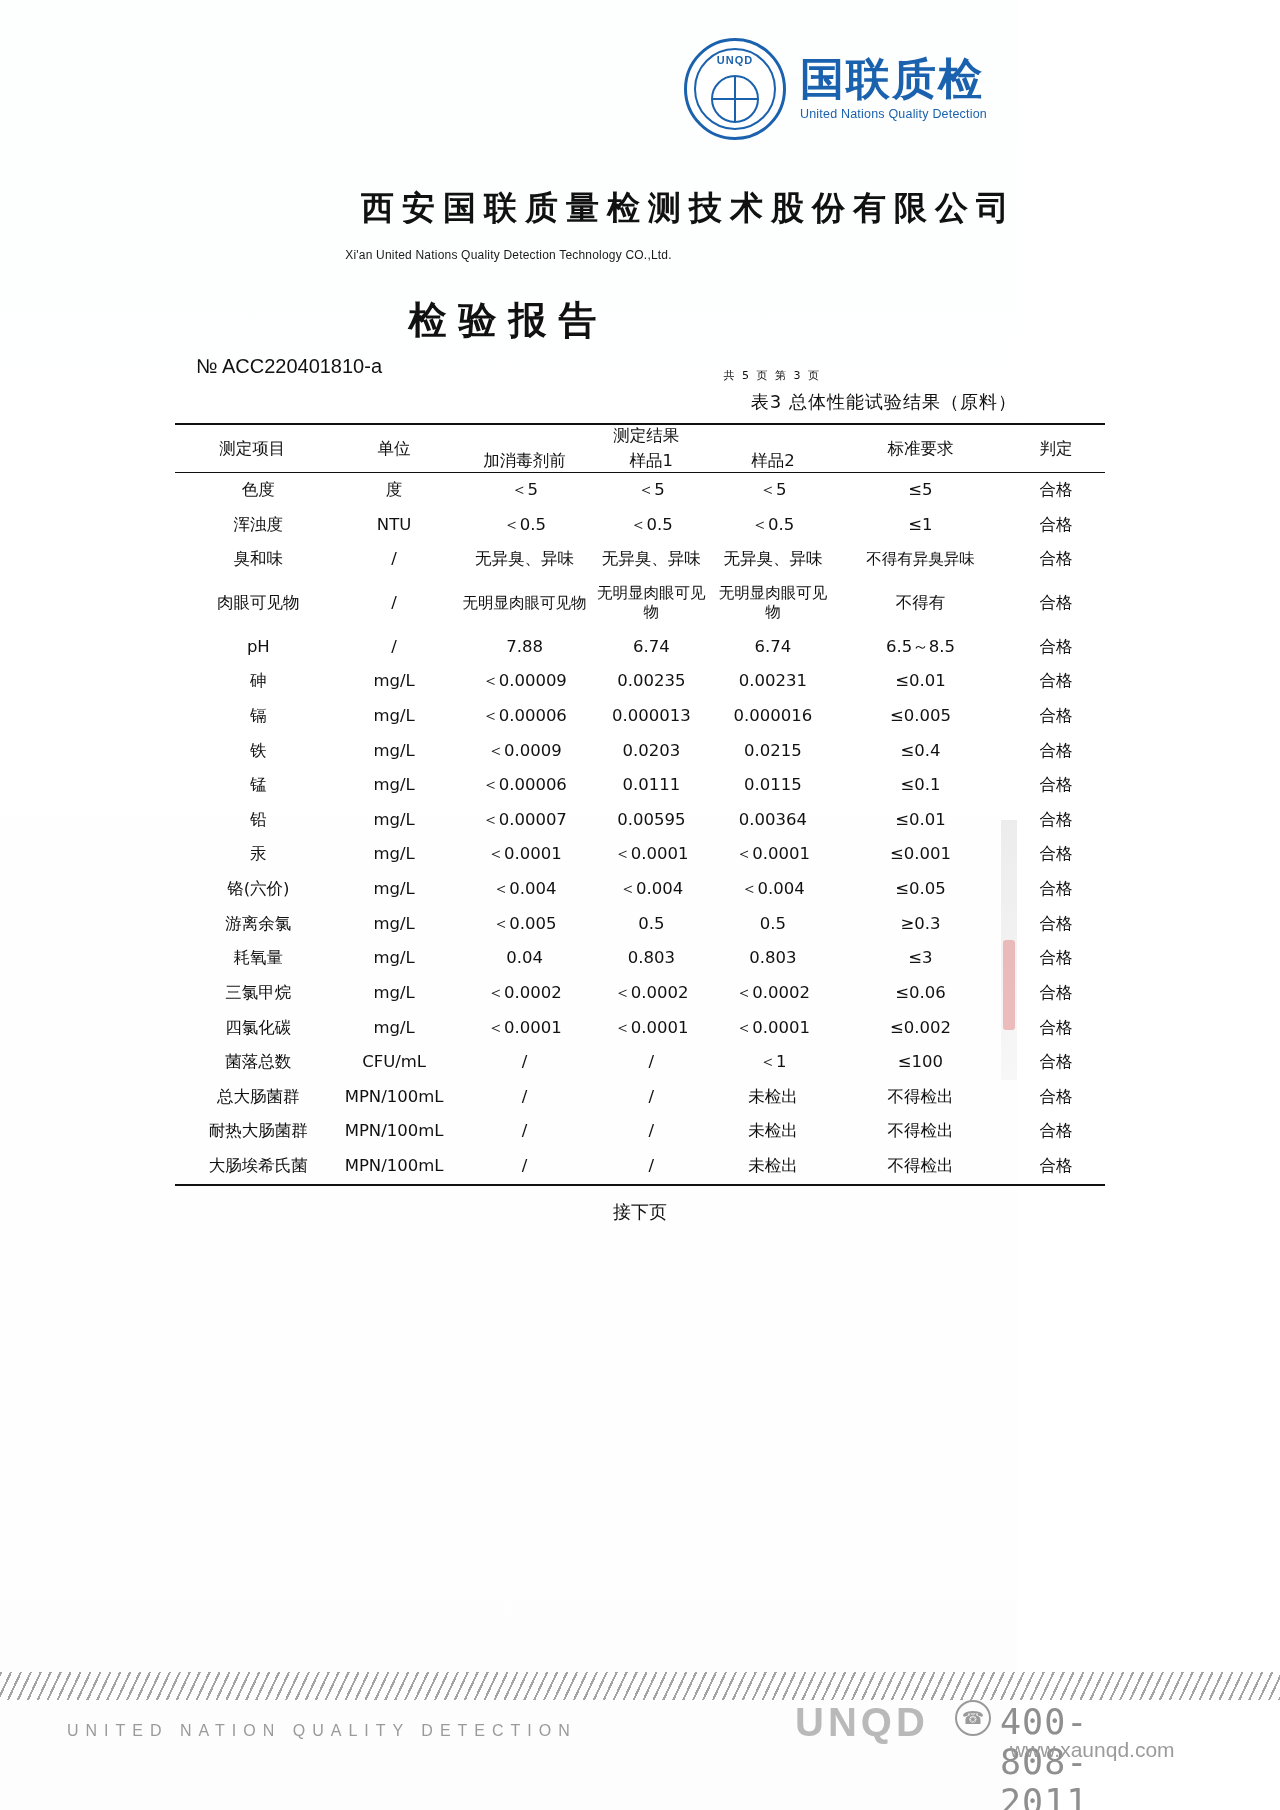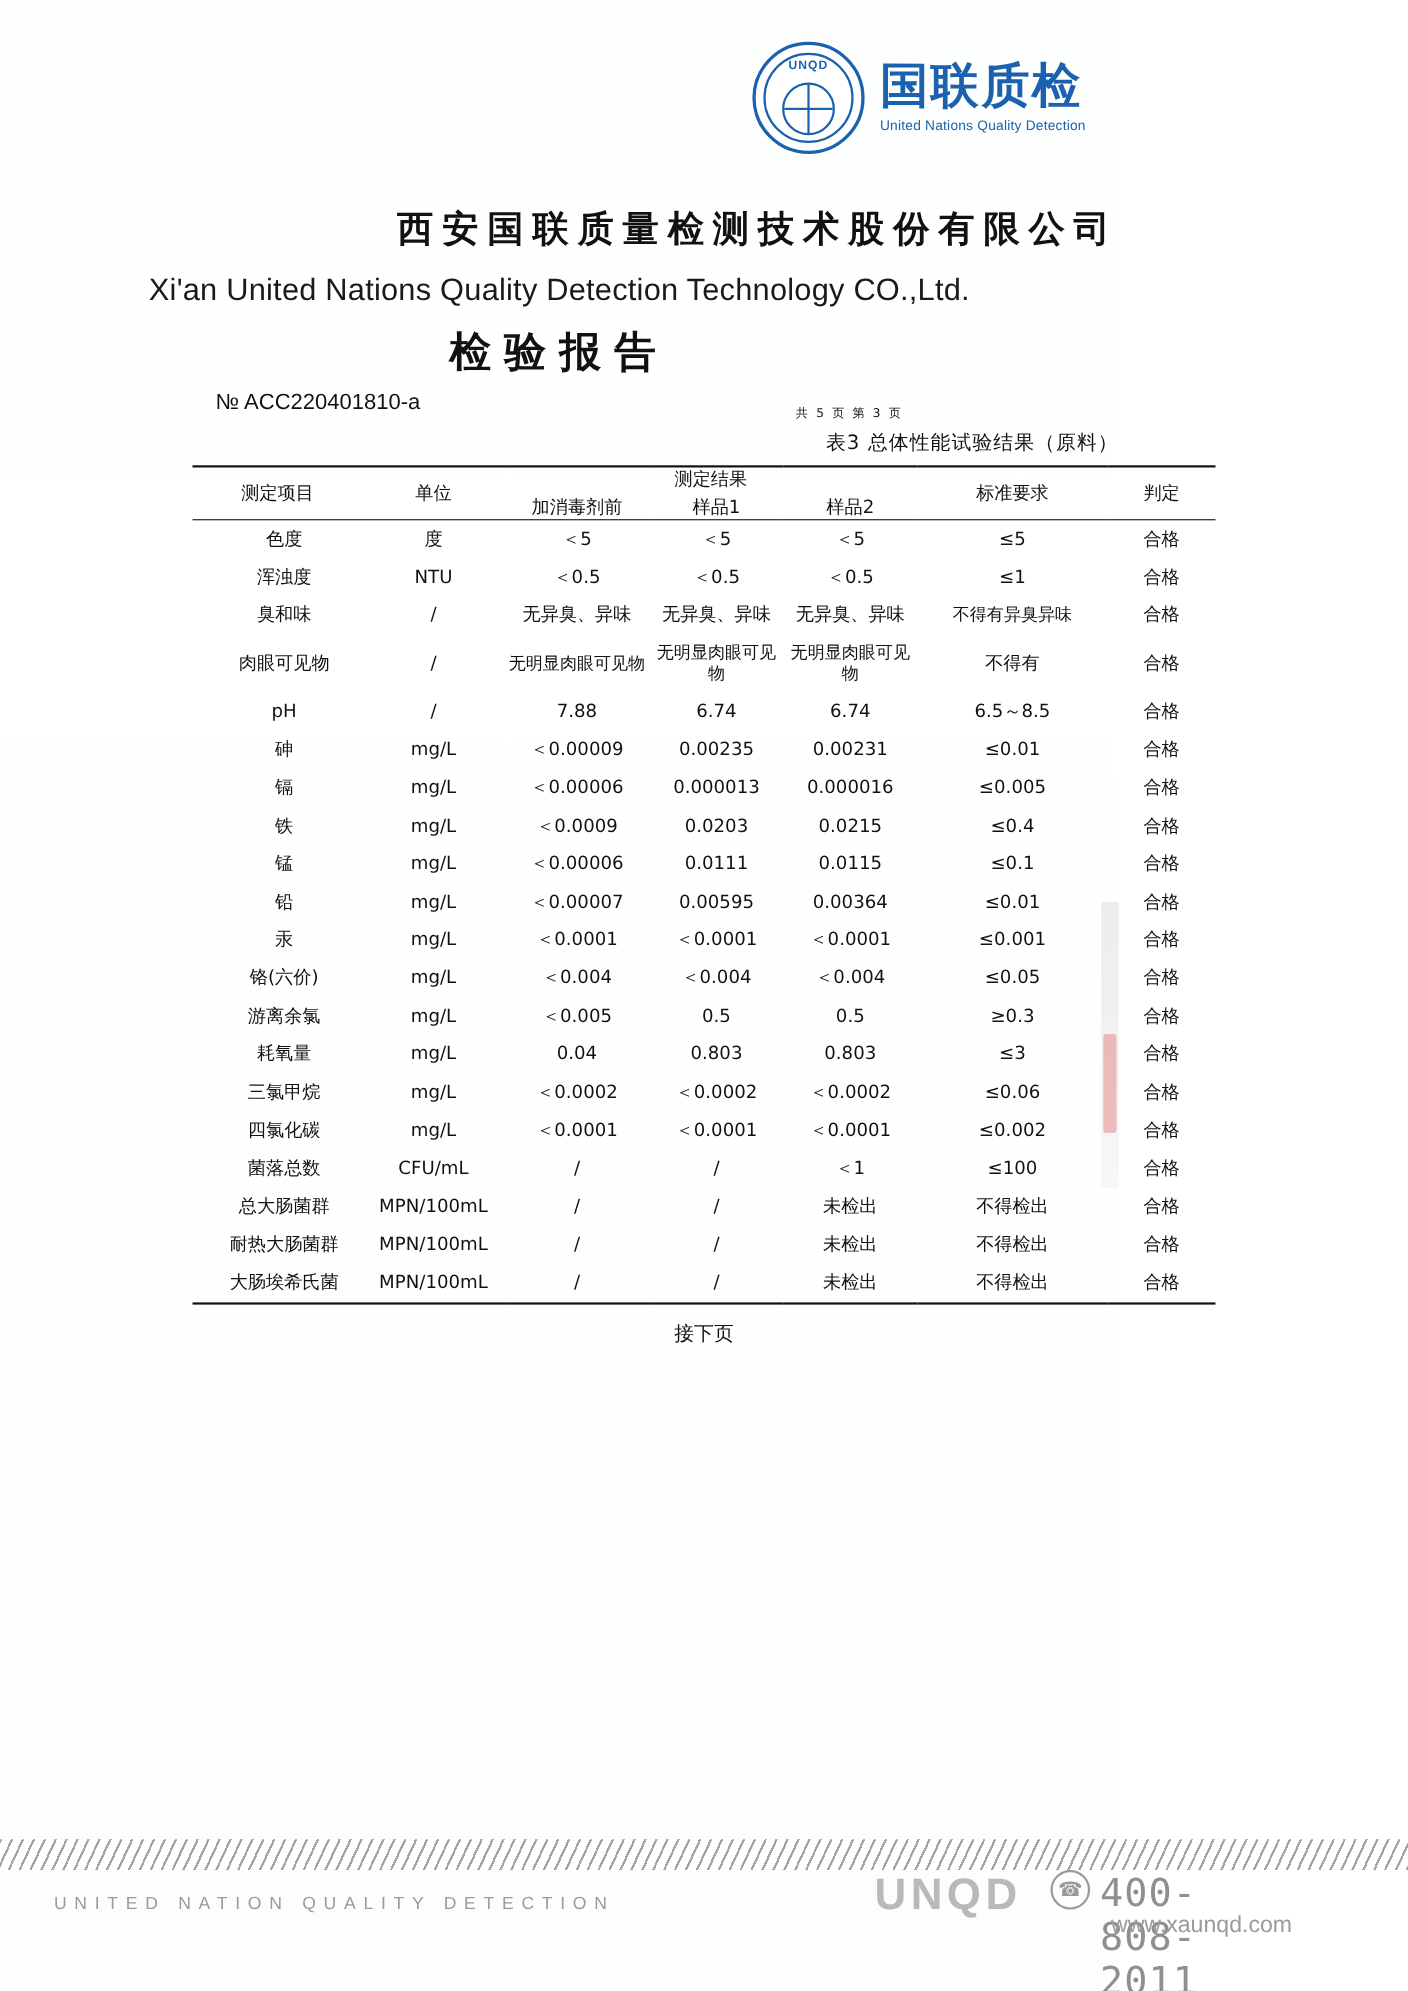--- a/index.html
+++ b/index.html
@@ -112,21 +112,21 @@
     letter-spacing: 8px;
     color: #111;
     padding-left: 32px;
   }
   .company-en {
     position: absolute;
     top: 248px;
     left: 0; right: 0;
     text-align: center;
     font-family: "Liberation Sans", sans-serif;
-    font-size: 28px;
+    font-size: 12px;
     color: #1a1a1a;
     letter-spacing: 0.2px;
   }
   .doc-title {
     position: absolute;
     top: 295px;
     left: 0; right: 0;
     text-align: center;
     font-family: "DejaVu Sans", sans-serif;
     font-size: 38px;
@@ -227,21 +227,21 @@
     height: 28px;
     background: repeating-linear-gradient(
       115deg,
       #8d8d8d 0px, #8d8d8d 2px,
       #ffffff 2px, #ffffff 9px
     );
     opacity: 0.8;
   }
   .footer-left {
     position: absolute;
-    left: 49px;
+    left: 67px;
     top: 1722px;
     font-family: "Liberation Sans", sans-serif;
     font-size: 16px;
     letter-spacing: 7px;
     color: #9a9a9a;
   }
   .footer-unqd {
     position: absolute;
     left: 795px;
     top: 1700px;

